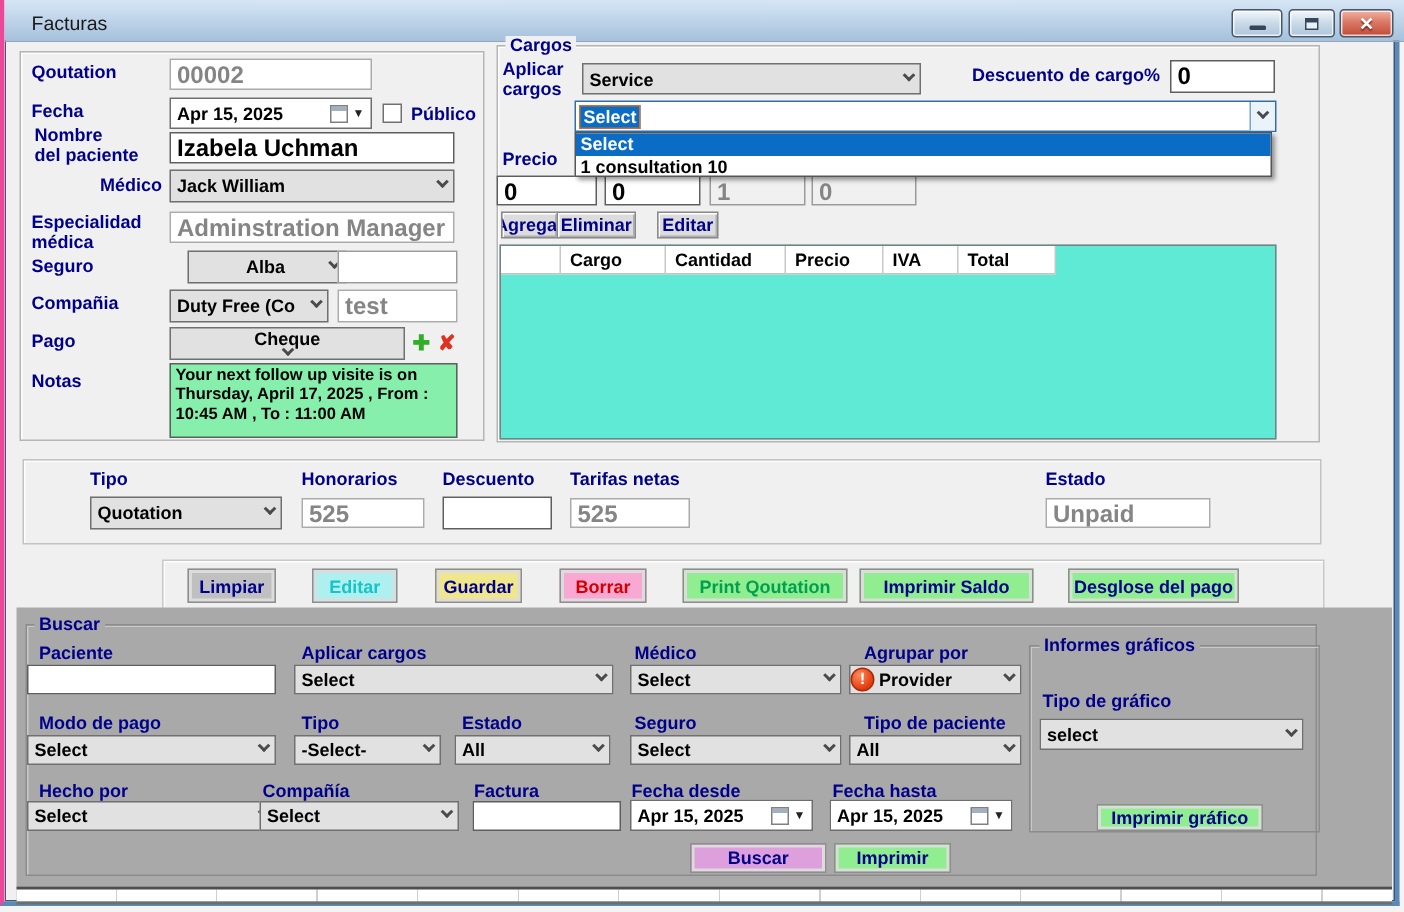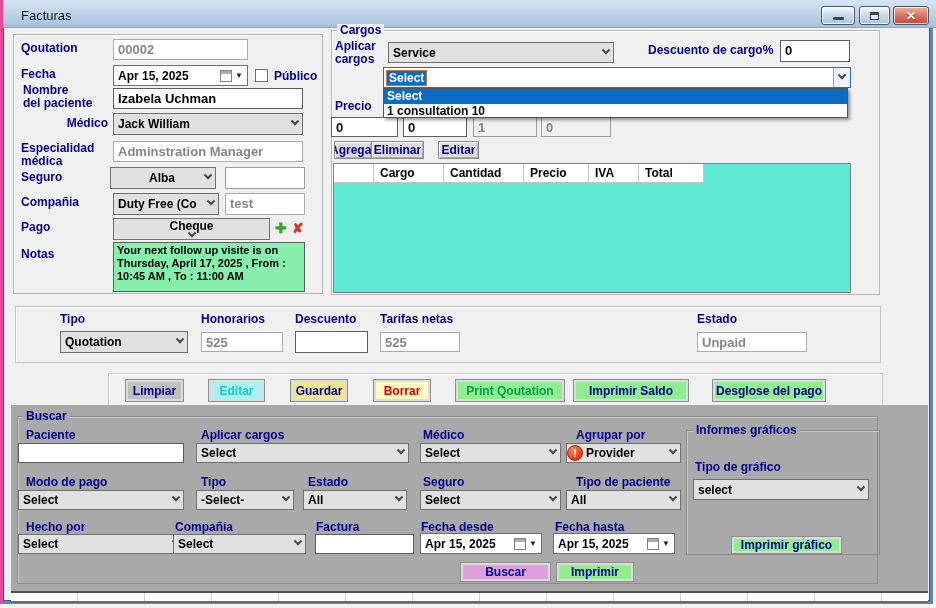--- a/index.html
+++ b/index.html
@@ -17,21 +17,21 @@
     box-shadow:inset 0 0 0 1px rgba(255,255,255,.75);}
   .winbtn.close{background:linear-gradient(#F2B4A4,#DA7966 45%,#BF4B37);}
   .glyph-min{width:11px;height:3px;background:#35465A;border-radius:1px;margin-top:6px;}
   .glyph-max{width:9px;height:8px;border:1px solid #35465A;border-top:3px solid #35465A;background:#E9F1F8;}
   .glyph-x{color:#FFF;font-weight:bold;font-size:12px;text-shadow:0 1px 1px #7A2A1C;line-height:12px;}
   .lbl{position:absolute;color:#00008B;font-weight:bold;font-size:12px;line-height:13px;white-space:pre-line;}
   .gb{position:absolute;border:1px solid #B5B5B5;box-shadow:inset 1px 1px 0 #FDFDFD;}
   .gb.dark{border-color:#8C8C8C;box-shadow:inset 1px 1px 0 #C9C9C9;}
   .gb-lab{position:absolute;color:#00008B;font-weight:bold;font-size:12px;background:#F0F0F0;padding:0 3px;line-height:12px;}
   .gb-lab.dark{background:#A9A9A9;}
-  .tb{position:absolute;background:#FFF;border:1px solid #5E5E5E;font-size:13px;font-weight:bold;color:#000;
+  .tb{position:absolute;background:#FFF;border:1px solid #5E5E5E;font-size:16px;font-weight:bold;color:#000;
     padding:2px 4px 0 4px;overflow:hidden;white-space:nowrap;}
   .tb.dis{border-color:#ABABAB;color:#858585;}
   .tb.dis2{background:#F0F0F0;border-color:#9B9B9B;color:#858585;}
   .combo{position:absolute;background:#E1E1E1;border:1px solid #707070;font-size:12px;font-weight:bold;color:#000;
     display:flex;align-items:center;padding:0 4px;overflow:hidden;}
   .combo .ct{flex:1;white-space:nowrap;overflow:hidden;}
   .chev{width:6px;height:6px;border-right:2px solid #4A4A4A;border-bottom:2px solid #4A4A4A;
     transform:rotate(45deg) translate(-2px,-2px);flex:none;}
   .date{position:absolute;background:#FFF;border:1px solid #6E6E6E;font-size:12px;font-weight:bold;color:#000;
     display:flex;align-items:center;padding:0 4px;}
@@ -107,21 +107,21 @@
     <div class="combo" style="left:110px;top:113px;width:190px;height:22px;">
       <span class="ct">Jack William</span>
       <span class="chev"></span>
     </div>
 
     <div class="lbl" style="left:18px;top:142px;">Especialidad
 médica</div>
     <div class="tb dis" style="left:110px;top:141px;width:190px;height:21px;">Adminstration Manager</div>
 
     <div class="lbl" style="left:18px;top:171px;">Seguro</div>
-    <div class="combo" style="left:107px;top:167px;width:106px;height:22px;padding-left:38px;">
+    <div class="combo" style="left:122px;top:167px;width:106px;height:22px;padding-left:38px;">
       <span class="ct">Alba</span>
       <span class="chev"></span>
     </div>
     <div class="tb" style="left:222px;top:167px;width:80px;height:22px;border-color:#9B9B9B;"></div>
 
     <div class="lbl" style="left:18px;top:196px;">Compañia</div>
     <div class="combo" style="left:110px;top:193px;width:106px;height:22px;">
       <span class="ct">Duty Free (Co</span>
       <span class="chev"></span>
     </div>
@@ -194,21 +194,21 @@
     <div class="tb" style="left:292px;top:331px;width:73px;height:22px;"></div>
     <div class="lbl" style="left:377px;top:313px;">Tarifas netas</div>
     <div class="tb dis" style="left:377px;top:332px;width:80px;height:20px;">525</div>
     <div class="lbl" style="left:694px;top:313px;">Estado</div>
     <div class="tb dis" style="left:694px;top:332px;width:110px;height:20px;">Unpaid</div>
 
     <div class="gb" style="left:105px;top:373px;width:775px;height:34px;border-color:#C9C9C9;"></div>
     <div class="abtn" style="left:122px;top:379px;width:59px;height:23px;background:#C0C0C0;color:#00008B;">Limpiar</div>
     <div class="abtn" style="left:205px;top:379px;width:57px;height:23px;background:#AEEFF0;color:#18C4C8;">Editar</div>
     <div class="abtn" style="left:287px;top:379px;width:58px;height:23px;background:#F0E68C;color:#00008B;">Guardar</div>
-    <div class="abtn" style="left:370px;top:379px;width:58px;height:23px;background:#fef9c3;color:#D40000;text-align:right;">Borrar</div>
+    <div class="abtn" style="left:370px;top:379px;width:58px;height:23px;background:#f9a8d4;color:#D40000;text-align:right;">Borrar</div>
     <div class="abtn" style="left:452px;top:379px;width:110px;height:23px;background:#90EE90;color:#00A050;">Print Qoutation</div>
     <div class="abtn" style="left:570px;top:379px;width:116px;height:23px;background:#90EE90;color:#00008B;">Imprimir Saldo</div>
     <div class="abtn" style="left:709px;top:379px;width:114px;height:23px;background:#90EE90;color:#00008B;">Desglose del pago</div>
 
     <div id="search-area">
       <div class="gb dark" style="left:6px;top:11px;width:861px;height:168px;"></div>
       <div class="gb-lab dark" style="left:12px;top:5px;">Buscar</div>
 
       <div class="lbl" style="left:15px;top:24px;">Paciente</div>
       <div class="tb" style="left:7px;top:38px;width:166px;height:20px;"></div>

